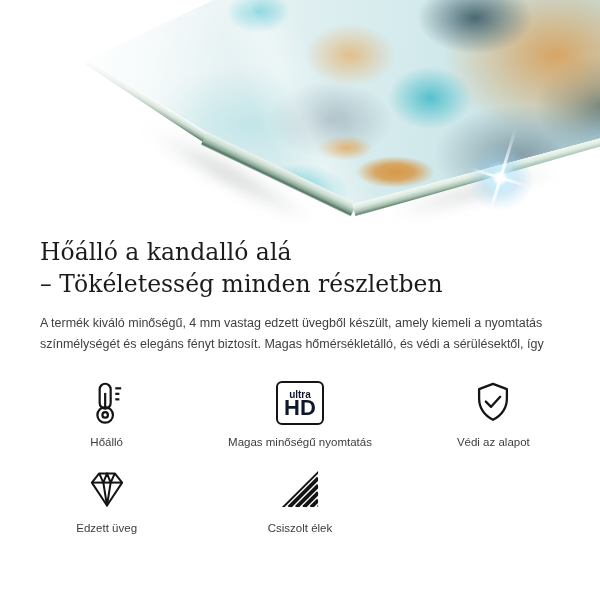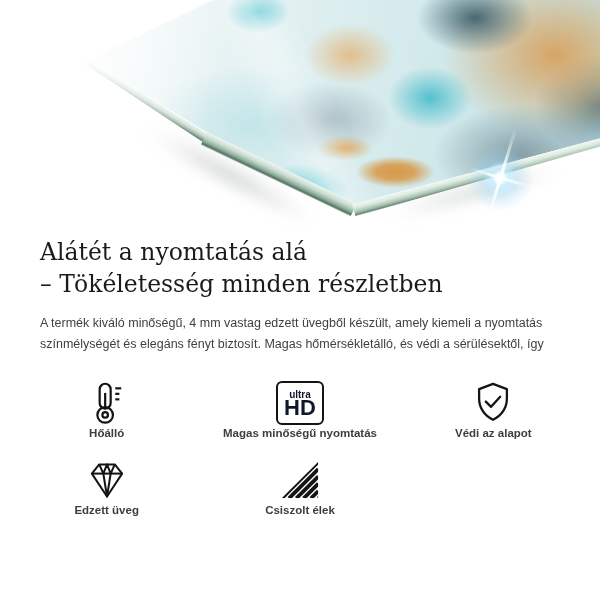--- a/index.html
+++ b/index.html
@@ -50,21 +50,21 @@
   
   .title{margin:4px 0 0;padding-left:40px;font-family:"DejaVu Serif","Liberation Serif",serif;
     font-weight:400;font-size:23.5px;line-height:1.37;color:#1b1b1b;}
   .desc{margin:13px 16px 0 40px;font-size:12.5px;line-height:21px;color:#3f3f3f;}
   .desc div{white-space:nowrap;}
 
   
   .features{display:grid;grid-template-columns:repeat(3,1fr);padding:0 10px;margin-top:24px;row-gap:17px;}
   .feature{display:flex;flex-direction:column;align-items:center;}
   .icon-box{height:48px;display:flex;align-items:center;justify-content:center;}
-  .feature-label{font-size:11.5px;color:#3d3d3d;font-weight:bold;}
+  .feature-label{margin-top:9px;font-size:11.5px;color:#3d3d3d;}
   .icon-box svg{display:block;}
   .hd-badge{width:44px;height:40px;border:2.6px solid #141414;border-radius:6px;
     display:flex;flex-direction:column;align-items:center;justify-content:center;color:#0f172a;}
   .hd-badge .t1{font-size:10px;font-weight:700;line-height:10px;}
   .hd-badge .t2{font-size:22px;font-weight:800;line-height:16px;}
 </style>
 </head>
 <body>
 
 <div class="hero">
@@ -76,21 +76,21 @@
   <div class="edge e2"></div>
   <div class="white-fade"></div>
   <div class="sparkle">
     <div class="glow"></div>
       <div class="ray r1"></div>
       <div class="ray r2"></div>
   </div>
 </div>
 
 <h1 class="title">
-  <div>Alátét a nyomtatás alá</div>
+  <div>Hőálló a kandalló alá</div>
   <div>– Tökéletesség minden részletben</div>
 </h1>
 
 <div class="desc">
   <div>A termék kiváló minőségű, 4 mm vastag edzett üvegből készült, amely kiemeli a nyomtatás</div>
   <div>színmélységét és elegáns fényt biztosít. Magas hőmérsékletálló, és védi a sérülésektől, így</div>
 </div>
 
 <div class="features">
 

